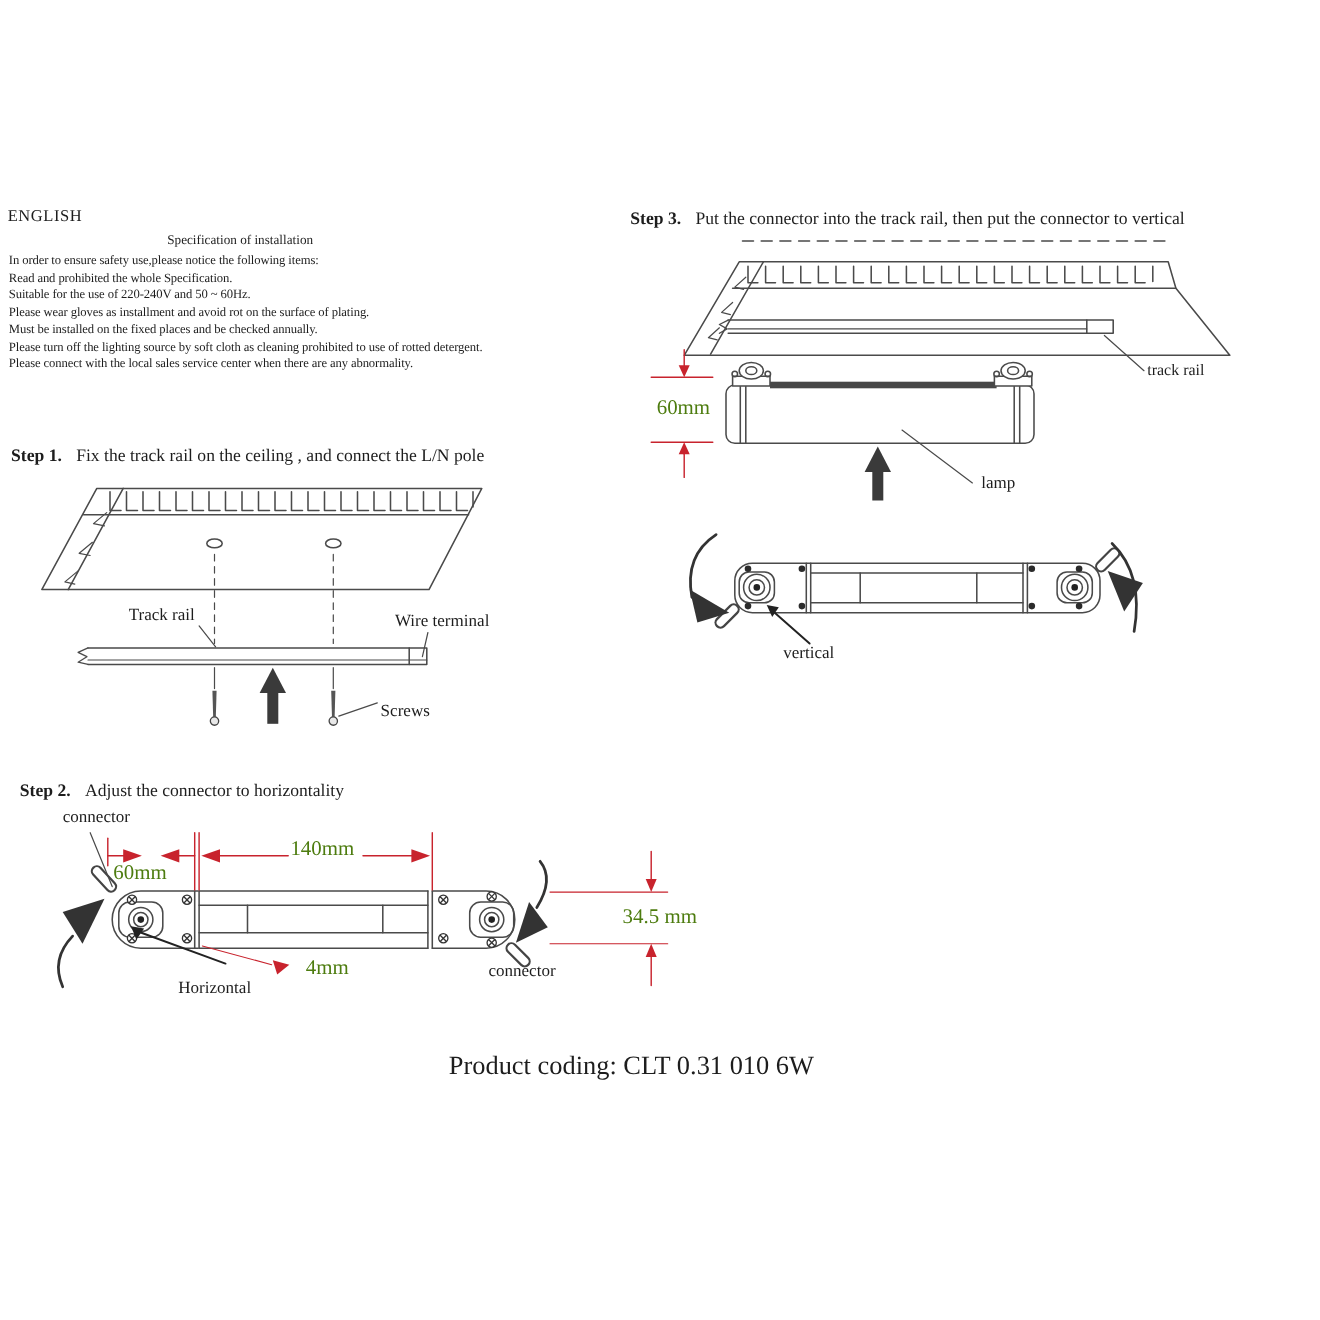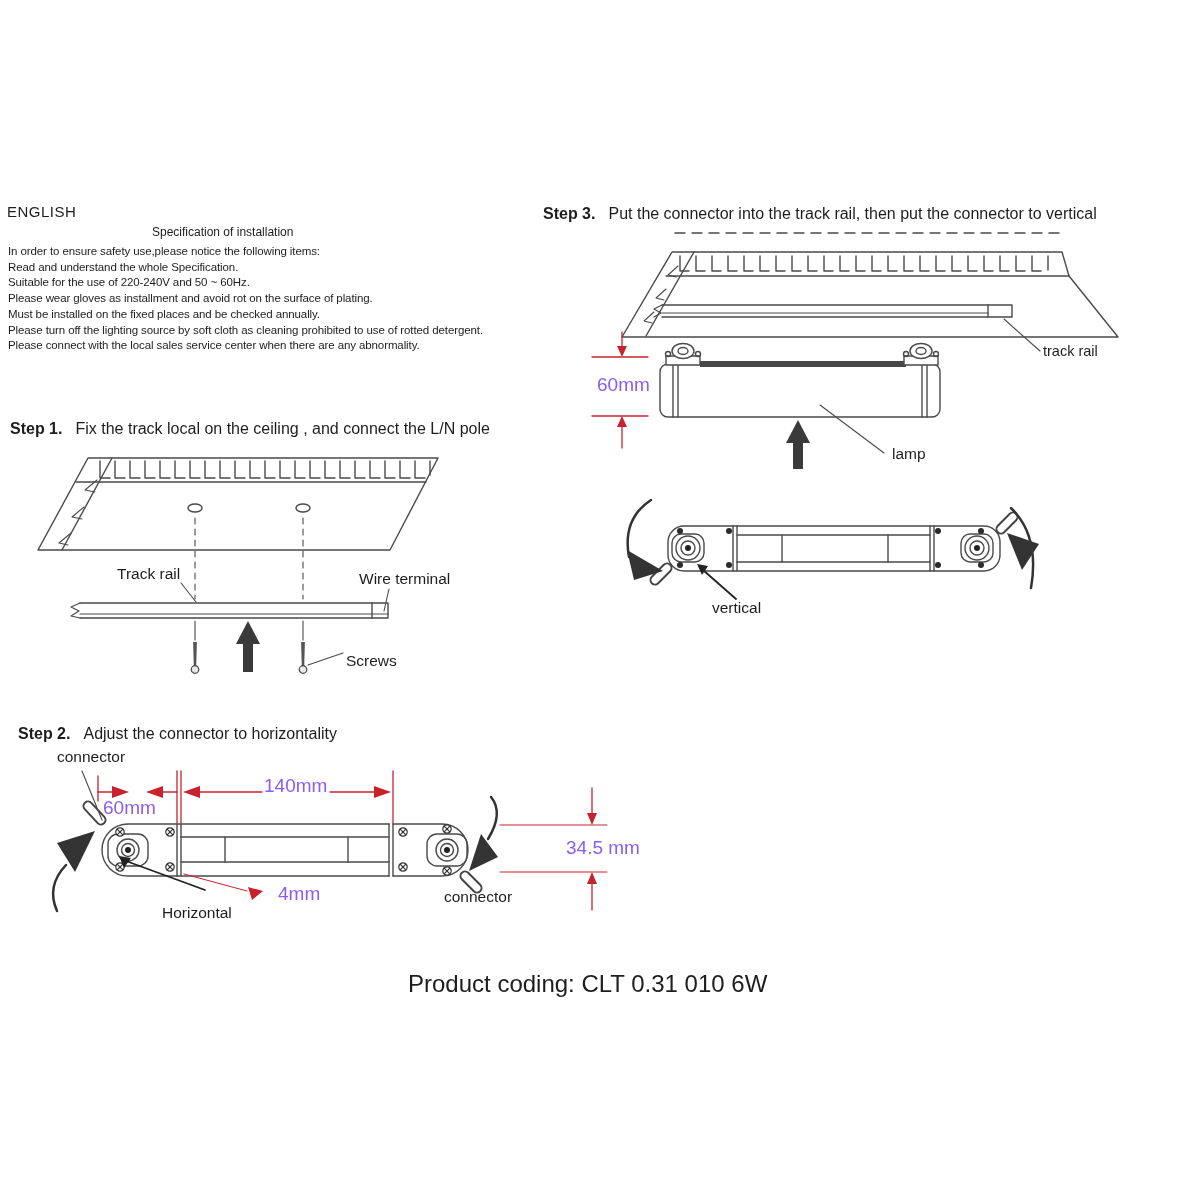--- a/index.html
+++ b/index.html
@@ -1,28 +1,28 @@
 <!DOCTYPE html>
 <html><head>
 <meta charset="utf-8">
 <style>
   html,body{margin:0;padding:0;background:#fff;}
   .page{position:relative;width:1200px;height:1121px;background:#fff;overflow:hidden;
-        font-family:Liberation Sans, sans-serif;color:#1d1d1d;margin-top:14px;}
+        font-family:Liberation Serif, serif;color:#1d1d1d;}
   .abs{position:absolute;white-space:nowrap;}
   svg.artwork{position:absolute;left:0;top:0;}
   .lang{font-size:15px;letter-spacing:.5px;}
   .spec-title{font-size:12px;}
   .spec-line{font-size:11.5px;line-height:15.7px;letter-spacing:-.1px;}
   .main-title{font-size:32px;font-weight:bold;letter-spacing:-.5px;}
   .heading{font-size:16px;}
   .step-label{font-weight:bold;margin-right:13px;}
   .diagram-label{font-size:15.5px;}
   .diagram-label.sm{font-size:14.5px;}
-  .dim{font-size:19px;color:#8b5cf6;}
+  .dim{font-size:19px;color:#4d7c0f;}
   .coding{font-size:24px;}
 </style>
 </head>
 <body>
 
 <div class="page">
 
 <svg class="artwork" width="1200" height="1200" viewBox="0 0 1200 1200" fill="none" stroke="#4a4a4a" stroke-width="1.4" stroke-linecap="round" stroke-linejoin="round">
   <defs>
     <g id="boltx" stroke="#333" stroke-width="1.2">
@@ -235,38 +235,38 @@
     <line x1="736" y1="585" x2="703" y2="556" stroke="#222" stroke-width="1.8"></line>
     <polygon points="697,550 708,552 702,561" fill="#222" stroke="none"></polygon>
   </g>
 </svg>
 
 <div class="abs lang" style="left:7px;top:189px">ENGLISH</div>
 <div class="abs spec-title" style="left:152px;top:211px">Specification of installation</div>
 
 <div class="abs" style="left:8px;top:230px">
   <div class="spec-line">In order to ensure safety use,please notice the following items:</div>
-  <div class="spec-line">Read and understand the whole Specification.</div>
+  <div class="spec-line">Read and prohibited the whole Specification.</div>
   <div class="spec-line">Suitable for the use of 220-240V and 50 ~ 60Hz.</div>
   <div class="spec-line">Please wear gloves as installment and avoid rot on the surface of plating.</div>
   <div class="spec-line">Must be installed on the fixed places and be checked annually.</div>
   <div class="spec-line">Please turn off the lighting source by soft cloth as cleaning prohibited to use of rotted detergent.</div>
   <div class="spec-line">Please connect with the local sales service center when there are any abnormality.</div>
 </div>
 
 
 <div class="abs heading" style="left:10px;top:406px">
-  <span class="step-label">Step 1.</span><span>Fix the track local on the ceiling , and connect the L/N pole</span>
+  <span class="step-label">Step 1.</span><span>Fix the track rail on the ceiling , and connect the L/N pole</span>
 </div>
 
 <div class="abs heading" style="left:18px;top:711px">
   <span class="step-label">Step 2.</span><span>Adjust the connector to horizontality</span>
 </div>
 
-<div class="abs heading" style="left:543px;top:191px">
+<div class="abs heading" style="left:573px;top:191px">
   <span class="step-label">Step 3.</span><span>Put the connector into the track rail, then put the connector to vertical</span>
 </div>
 
 <div class="abs diagram-label" style="left:117px;top:551px">Track rail</div>
 <div class="abs diagram-label" style="left:359px;top:556px">Wire terminal</div>
 <div class="abs diagram-label" style="left:346px;top:638px">Screws</div>
 
 <div class="abs diagram-label" style="left:57px;top:734px">connector</div>
 <div class="abs diagram-label" style="left:162px;top:890px">Horizontal</div>
 <div class="abs diagram-label" style="left:444px;top:874px">connector</div>

